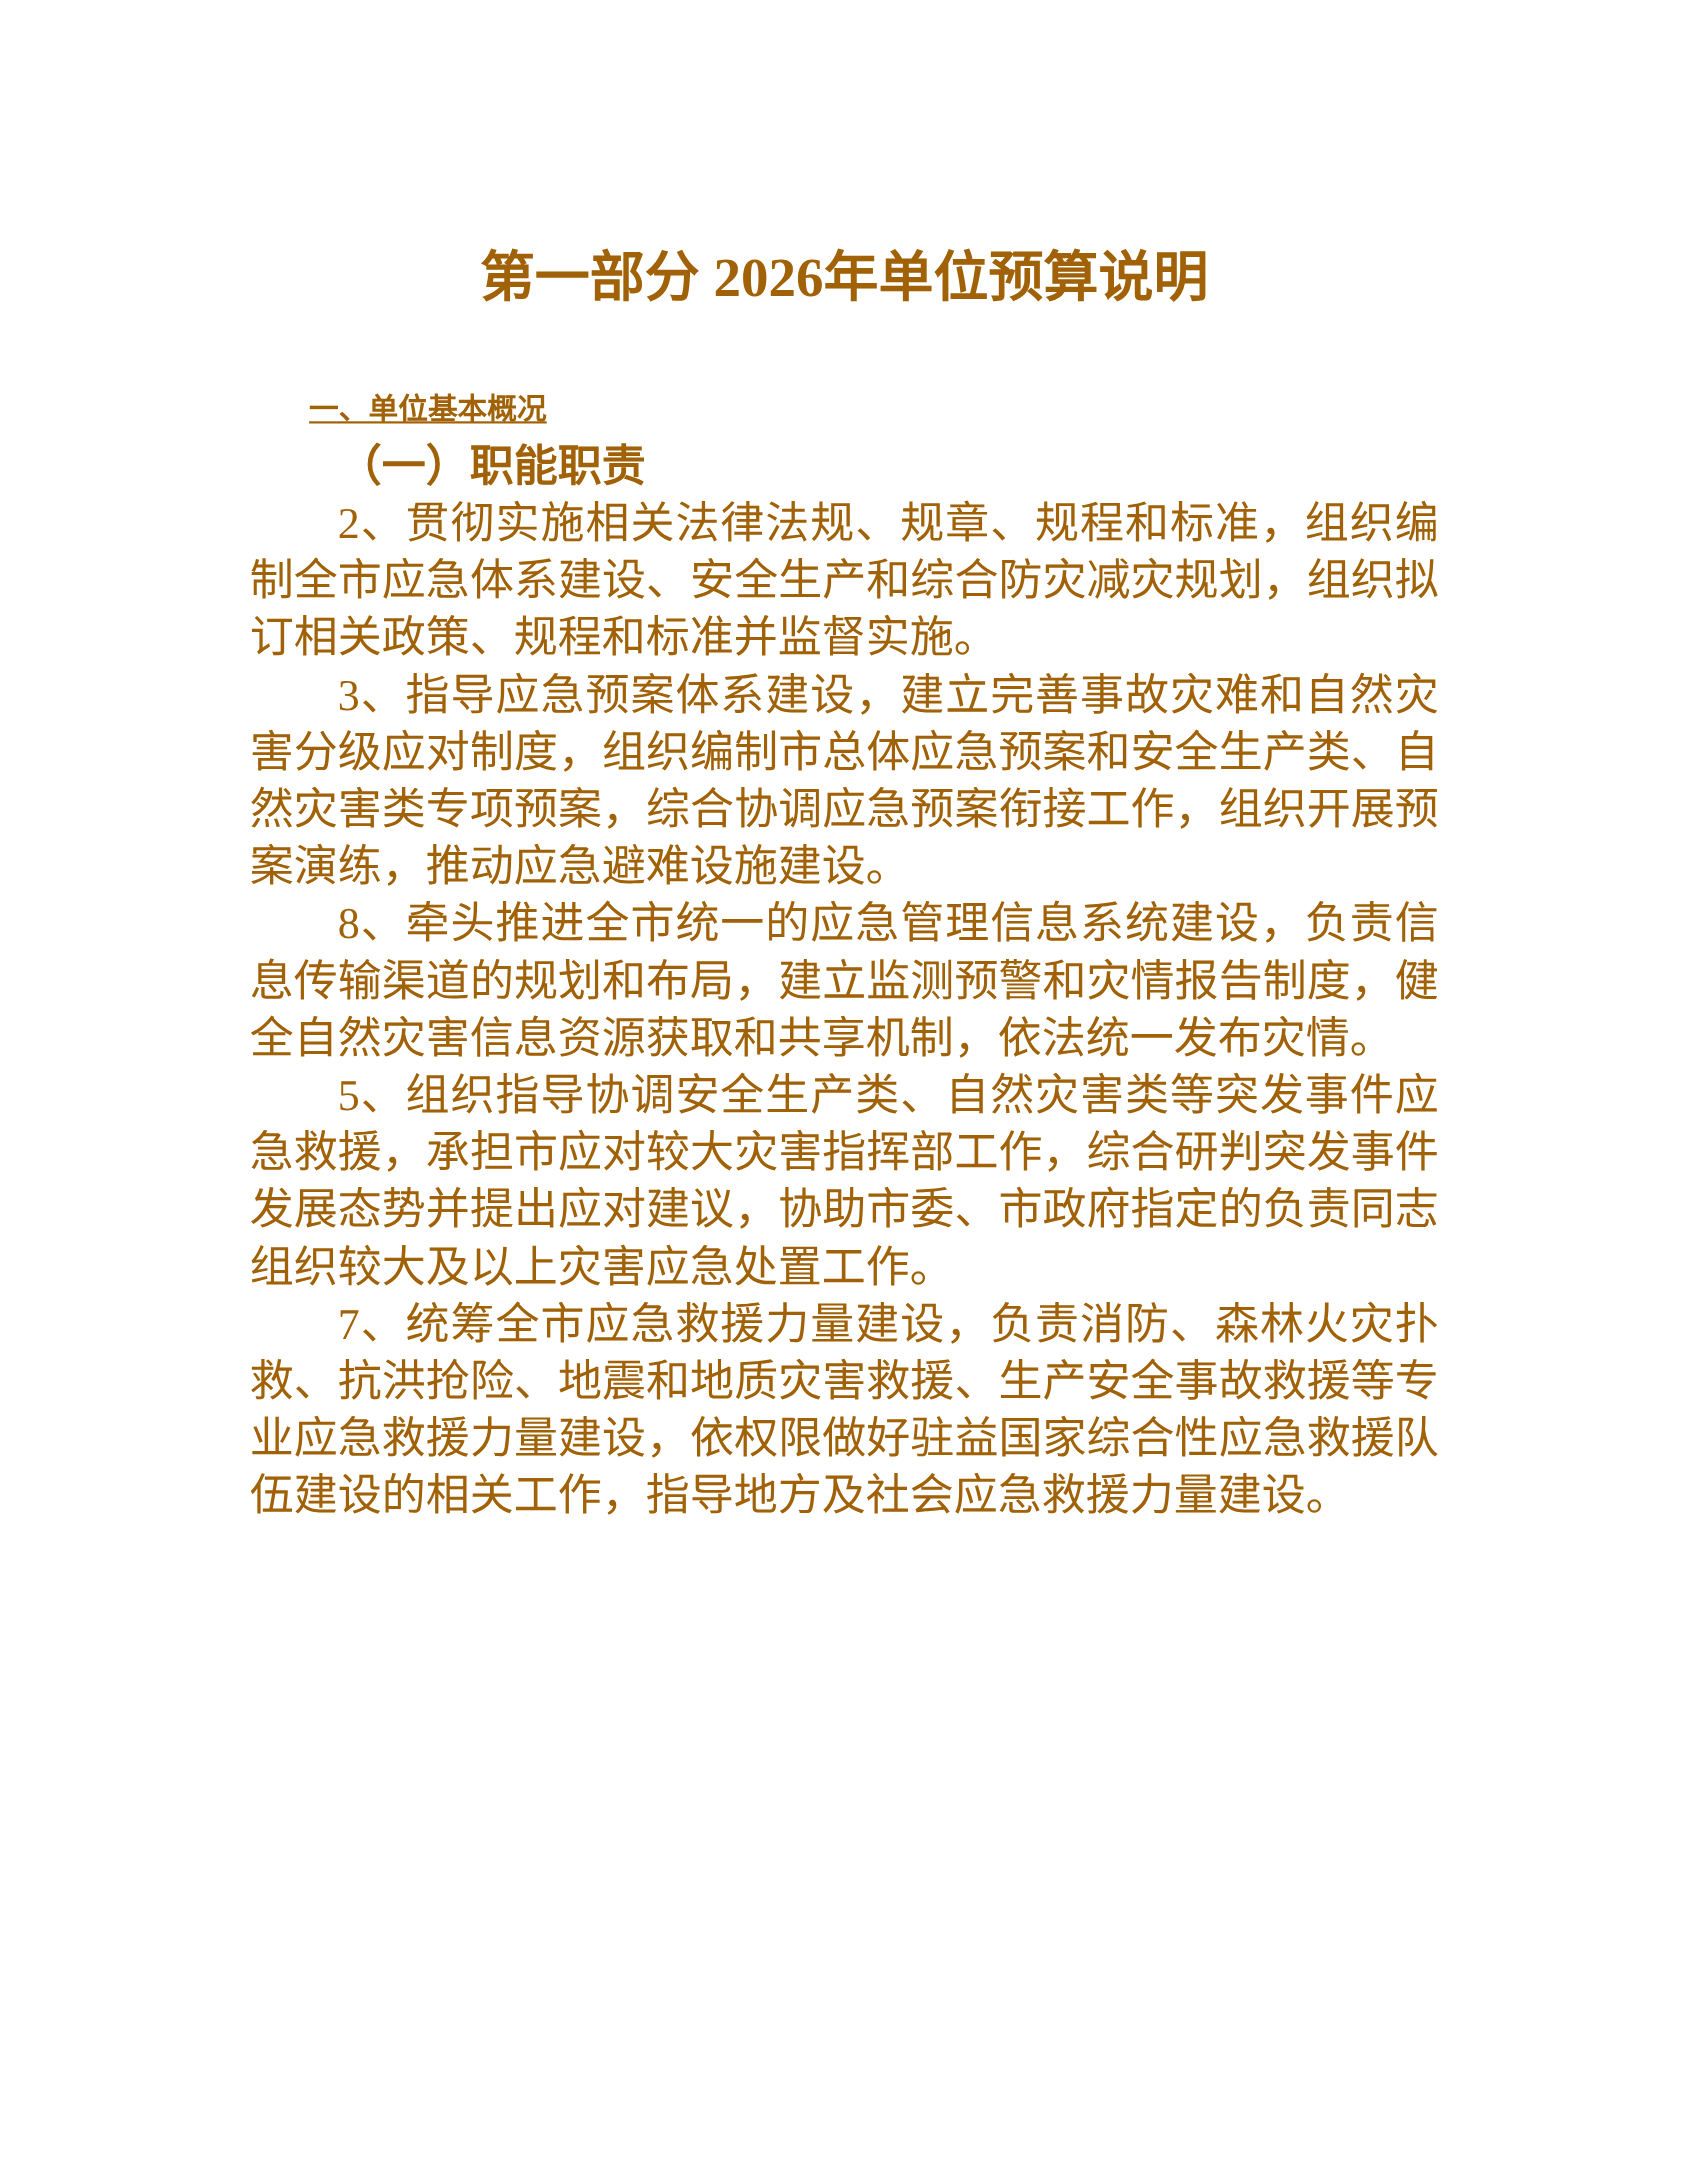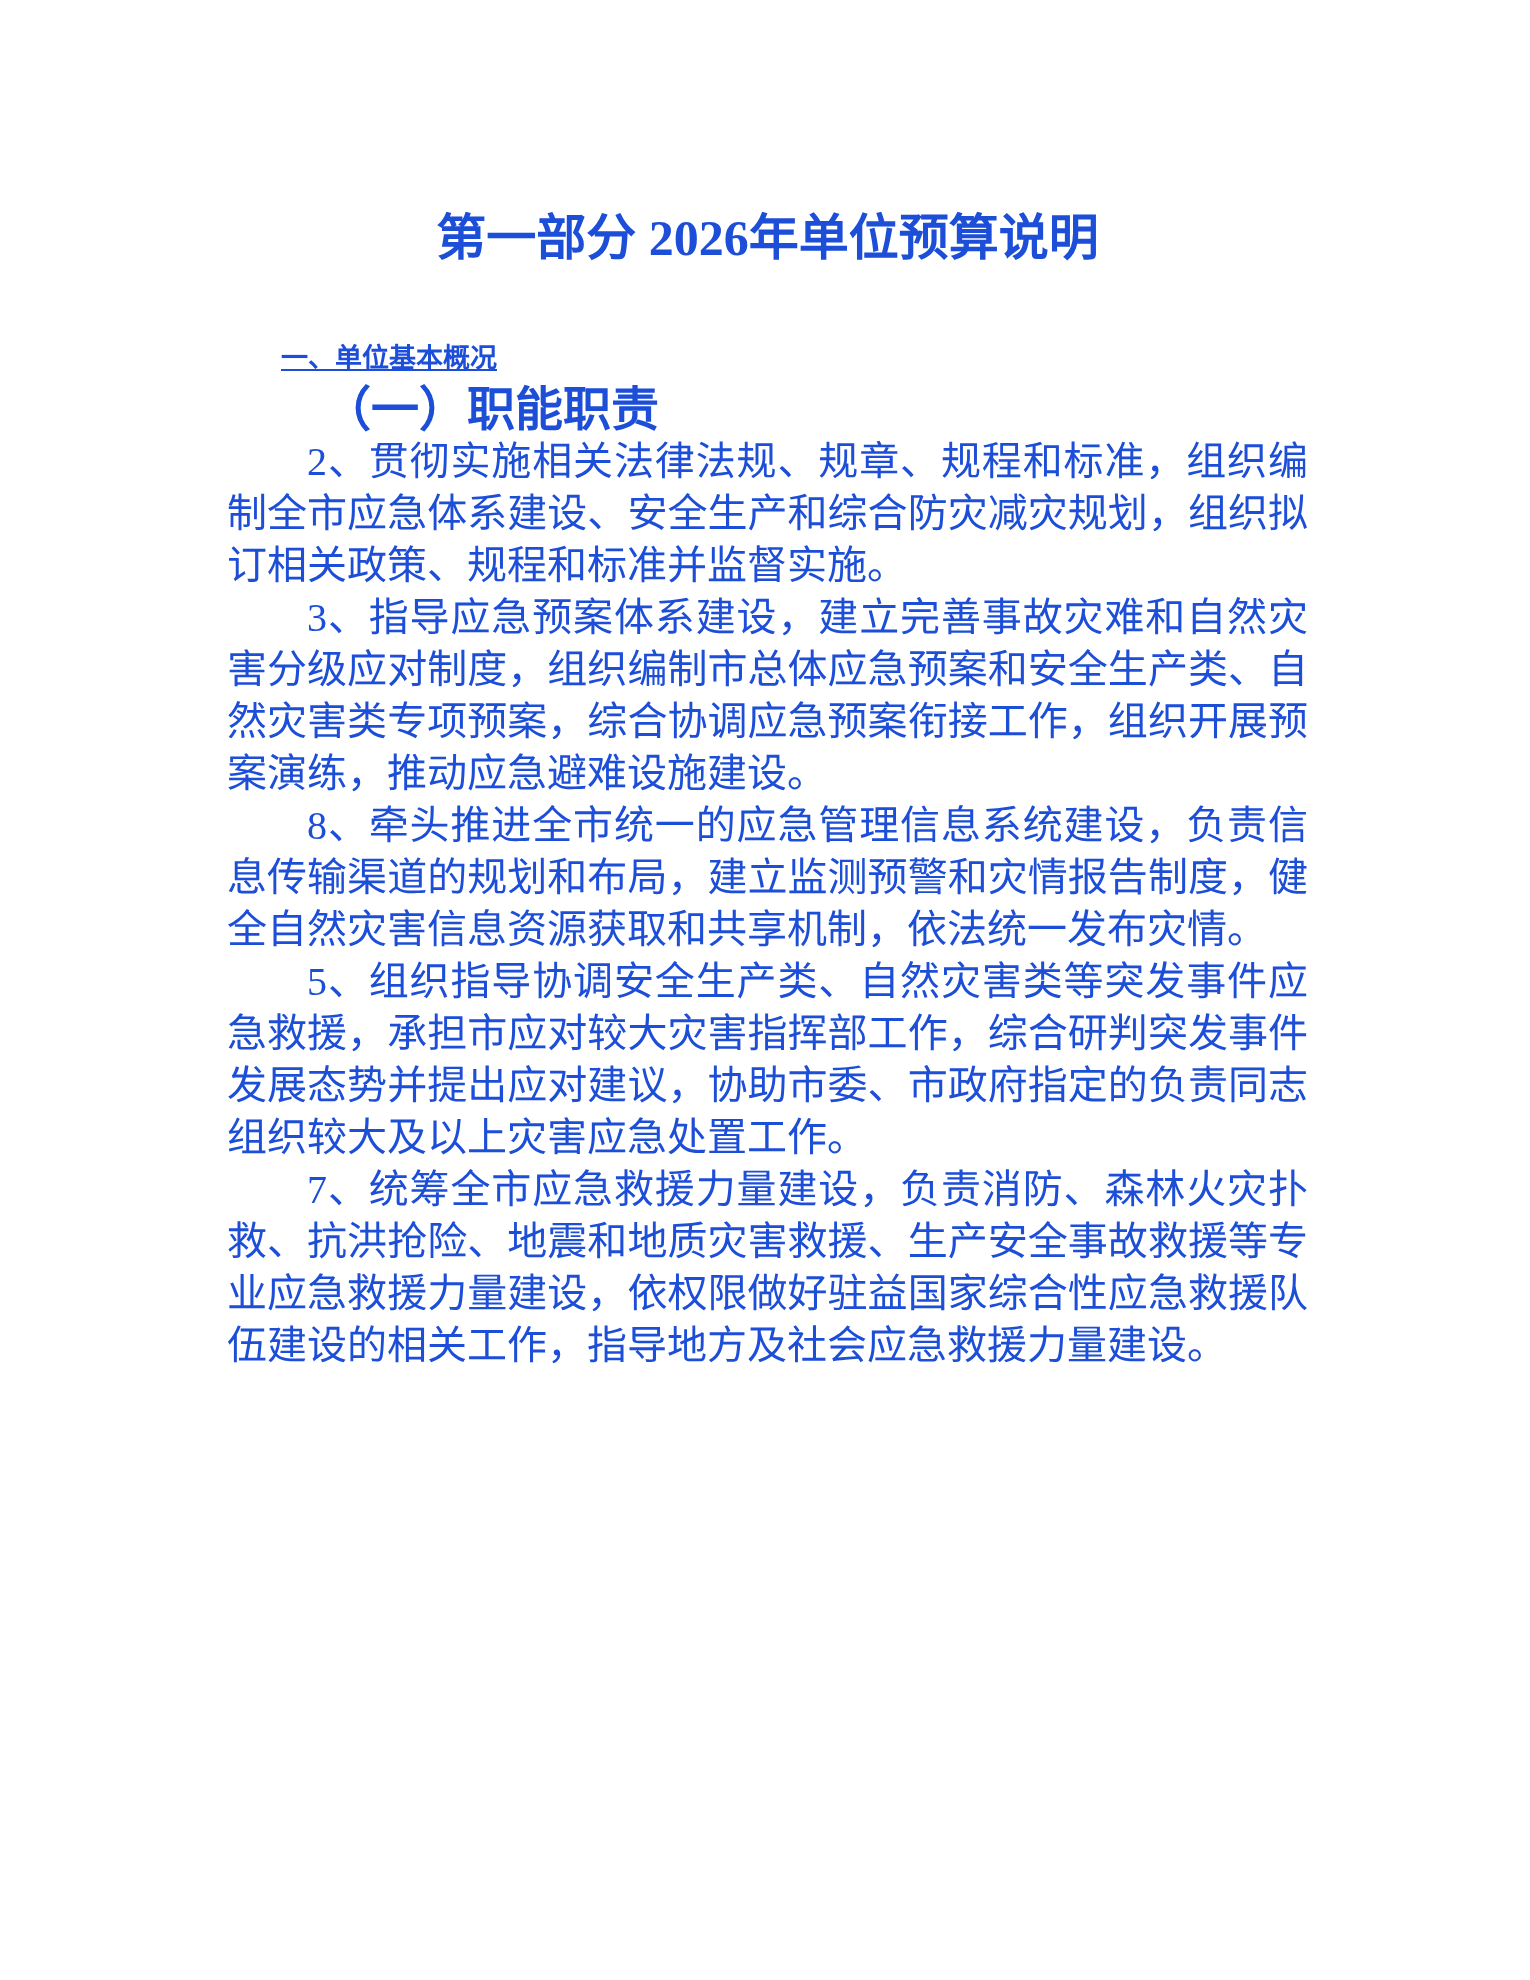--- a/index.html
+++ b/index.html
@@ -9,23 +9,23 @@
   }
   body {
     width: 1530px;
     height: 1980px;
     position: relative;
     overflow: hidden;
   }
   .page {
     position: absolute;
     left: 227px;
-    top: 2px;
+    top: 16px;
     width: 1081px;
-    color: #1d4ed8;
+    color: #a16207;
     font-family: "Liberation Serif", "DejaVu Serif", serif;
   }
   .doc-title {
     margin: 0;
     padding-top: 202px;
     font-size: 50px;
     line-height: 68px;
     font-weight: 700;
     text-align: center;
     white-space: nowrap;
@@ -33,21 +33,21 @@
   .section-heading {
     margin: 60px 0 0 0;
     font-size: 27px;
     line-height: 52px;
     font-weight: 700;
     text-indent: 2em;
     text-decoration: underline;
   }
   .subsection-heading {
     margin: 0;
-    font-size: 48px;
+    font-size: 40px;
     line-height: 52px;
     font-weight: 700;
     text-indent: 2em;
   }
   .body-para {
     margin: 0;
     font-size: 40px;
     line-height: 52px;
     font-weight: 400;
     text-align: justify;

